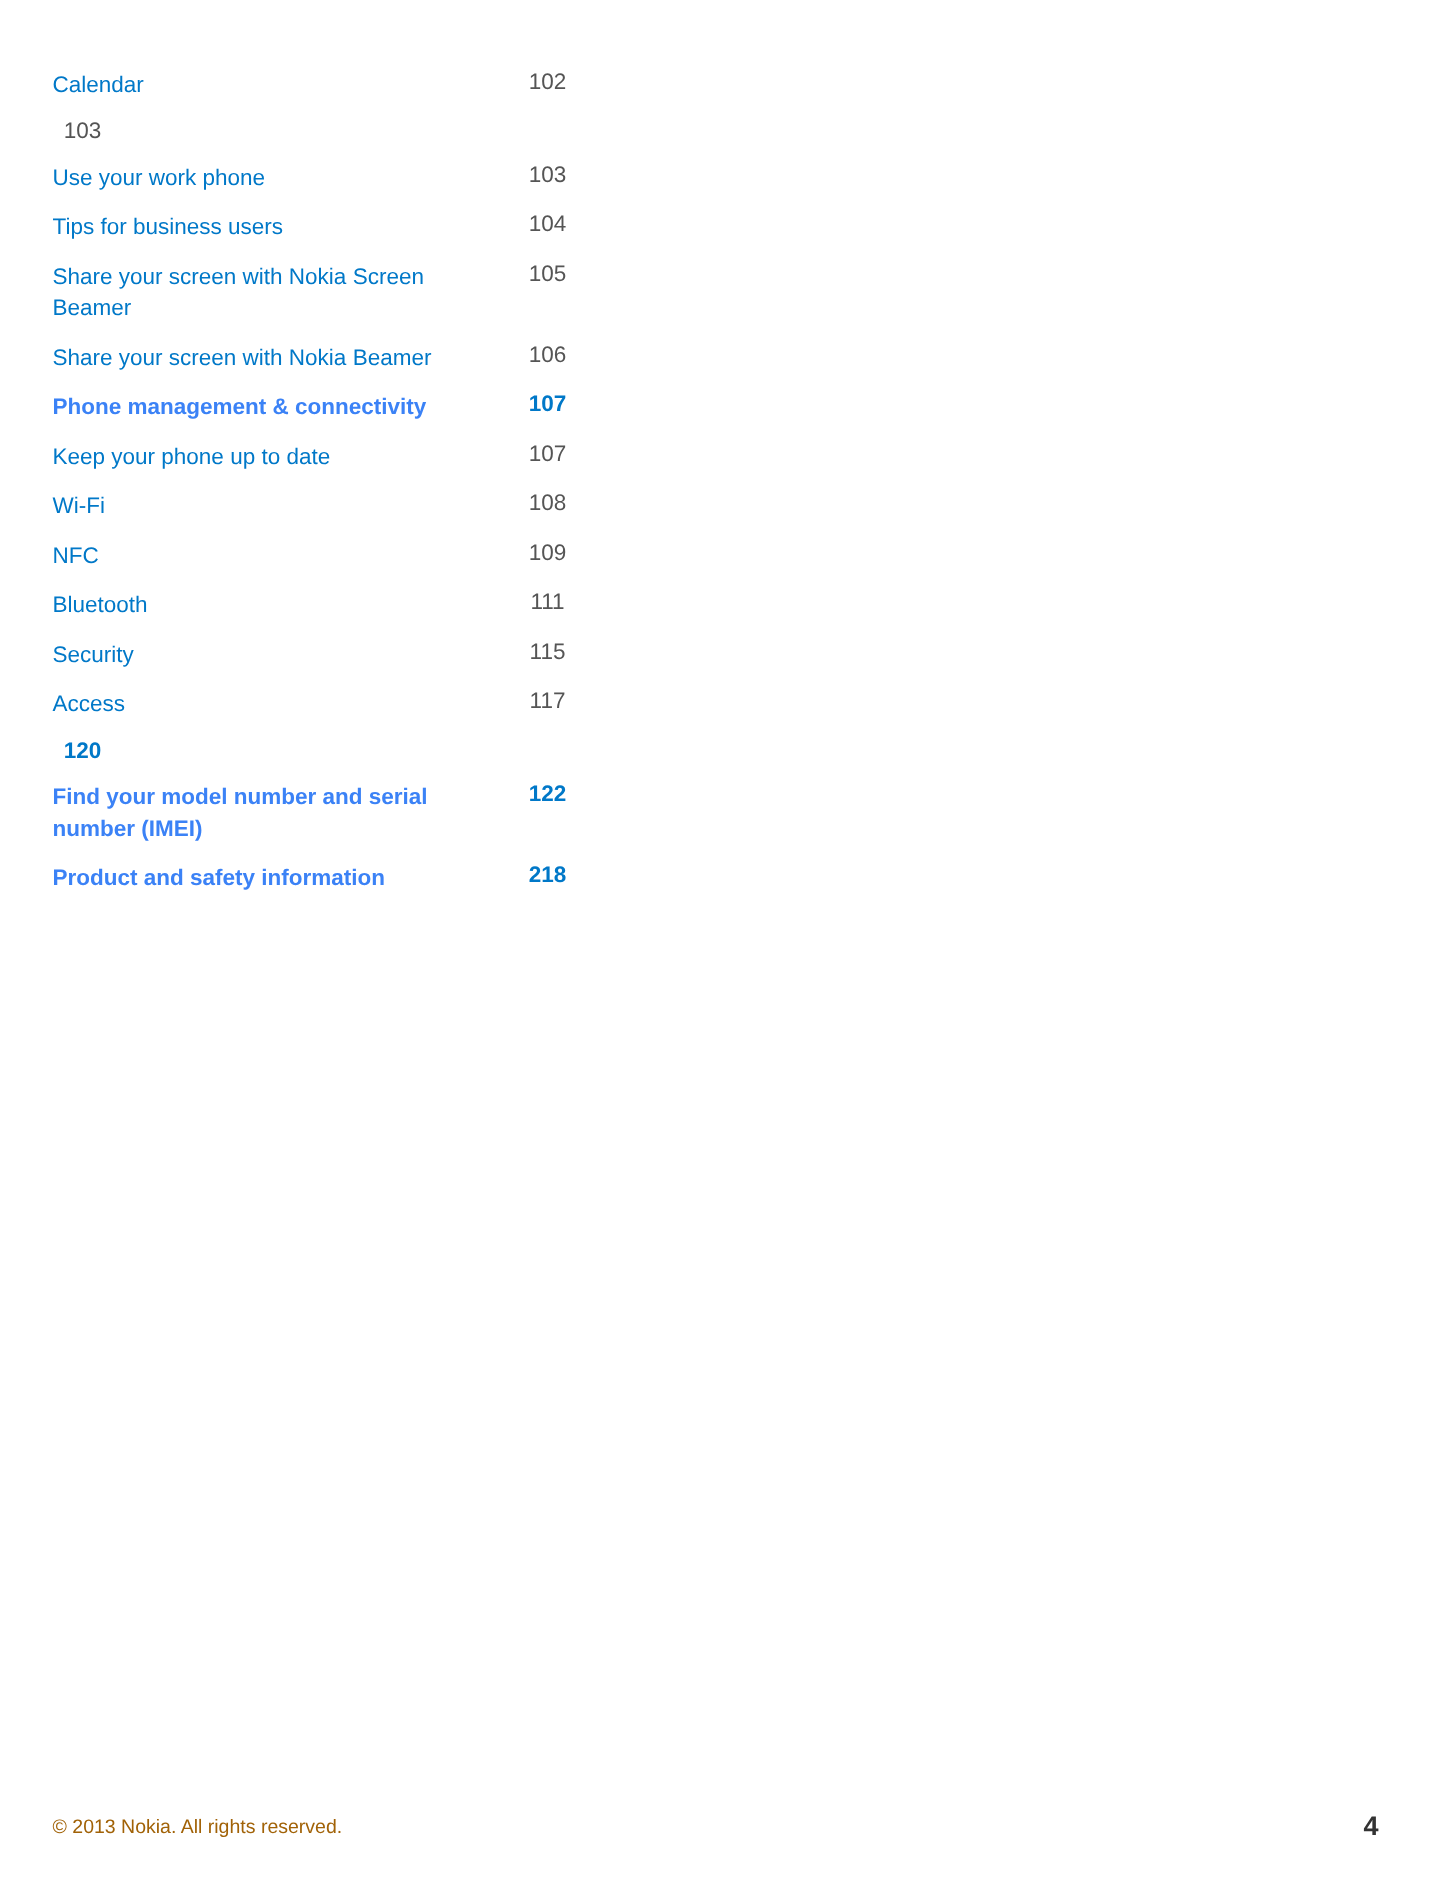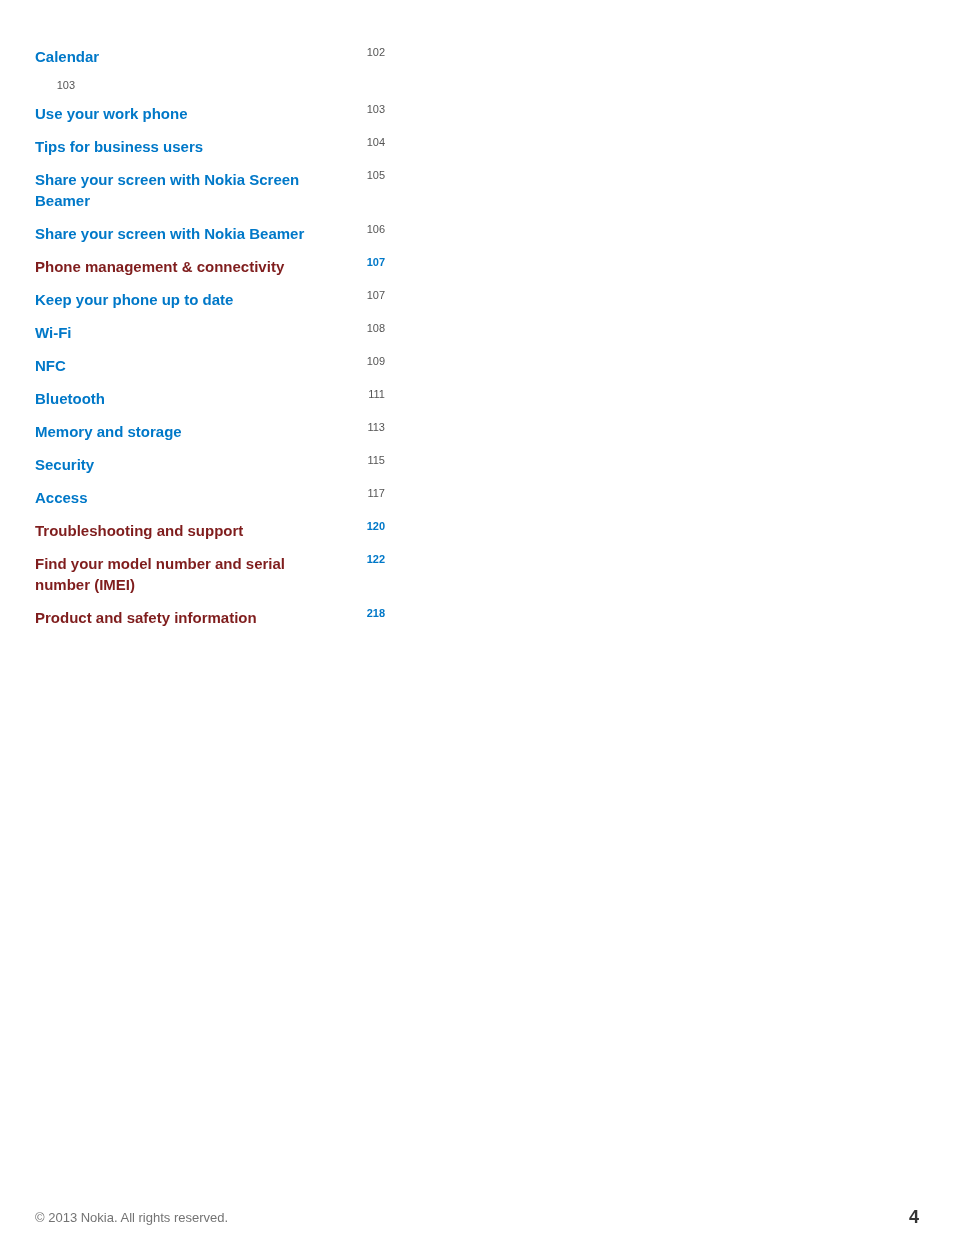--- a/index.html
+++ b/index.html
@@ -31,55 +31,55 @@
 
     .toc-label {
       flex: 1;
       font-size: 15px;
       line-height: 1.4;
       padding-right: 10px;
     }
 
     .toc-label.normal {
       color: #0078c8;
-      font-weight: bold;
+      font-weight: normal;
     }
 
     .toc-label.bold {
-      color: #7f1d1d;
+      color: #3b82f6;
       font-weight: bold;
     }
 
     .toc-page {
-      font-size: 11px;
+      font-size: 15px;
       color: #555555;
       white-space: nowrap;
       min-width: 40px;
-      text-align: right;
+      text-align: center;
     }
 
     .toc-page.bold {
       font-weight: bold;
       color: #0078c8;
     }
 
     .footer {
       position: absolute;
       bottom: 30px;
       left: 0;
       right: 0;
       display: flex;
       justify-content: space-between;
       align-items: center;
       padding: 0 35px;
     }
 
     .footer-copyright {
       font-size: 13px;
-      color: #737373;
+      color: #a16207;
     }
 
     .footer-page {
       font-size: 18px;
       font-weight: bold;
       color: #333333;
     }
   </style>
 </head>
 <body>
@@ -123,33 +123,28 @@
       </div>
       <div class="toc-row">
         <span class="toc-label normal">NFC</span>
         <span class="toc-page ">109</span>
       </div>
       <div class="toc-row">
         <span class="toc-label normal">Bluetooth</span>
         <span class="toc-page ">111</span>
       </div>
       <div class="toc-row">
-        <span class="toc-label normal">Memory and storage</span>
-        <span class="toc-page ">113</span>
-      </div>
-      <div class="toc-row">
         <span class="toc-label normal">Security</span>
         <span class="toc-page ">115</span>
       </div>
       <div class="toc-row">
         <span class="toc-label normal">Access</span>
         <span class="toc-page ">117</span>
       </div>
       <div class="toc-row">
-        <span class="toc-label bold">Troubleshooting and support</span>
         <span class="toc-page bold">120</span>
       </div>
       <div class="toc-row">
         <span class="toc-label bold">Find your model number and serial number (IMEI)</span>
         <span class="toc-page bold">122</span>
       </div>
       <div class="toc-row">
         <span class="toc-label bold">Product and safety information</span>
         <span class="toc-page bold">218</span>
       </div>

